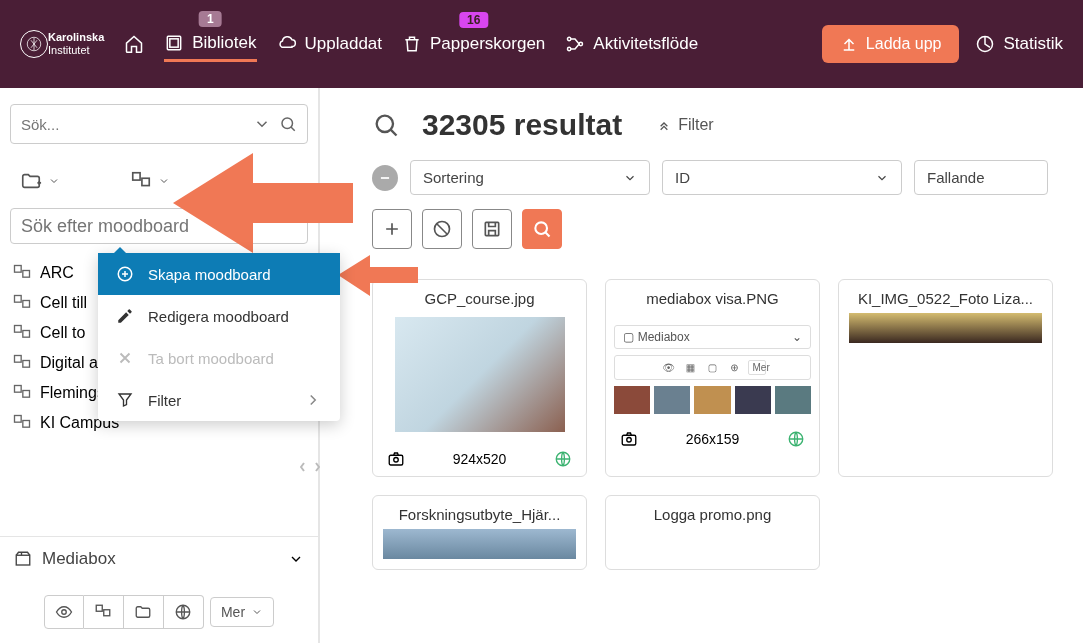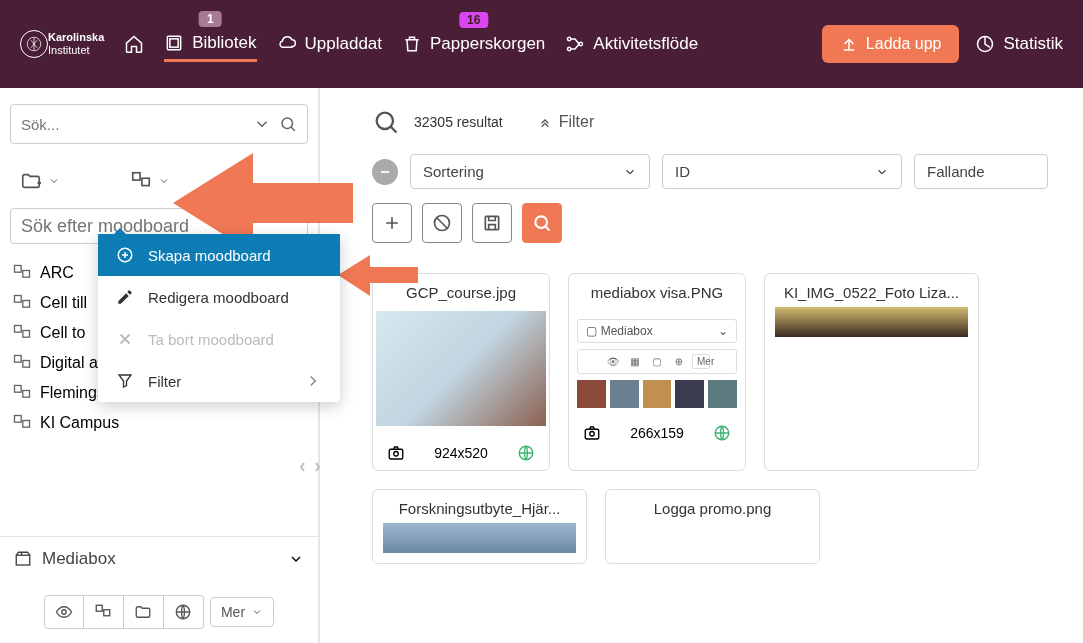--- a/index.html
+++ b/index.html
@@ -48,37 +48,37 @@
 .ctl-btn:first-child { border-radius: 4px 0 0 4px; }
 .ctl-btn:last-child { border-radius: 0 4px 4px 0; }
 .ctl-btn:not(:first-child) { border-left: none; }
 .mer-btn { border: 1px solid #ccc; background: #fff; padding: 6px 10px; border-radius: 4px; display: flex; align-items: center; gap: 6px; cursor: pointer; font-size: 14px; color: #555; }
 
 .drag-handle { position: absolute; right: -2px; top: 372px; color: #bbb; }
 
 .content { flex: 1; padding: 20px 24px; overflow: hidden; }
 .result-header { display: flex; align-items: center; gap: 14px; margin-bottom: 18px; }
 .result-header .big-search { width: 28px; height: 28px; color: #555; }
-.result-count { font-size: 14px; color: #333; font-weight: 400; }
+.result-count { font-size: 30px; color: #333; font-weight: 700; margin-left: 8px; }
 .filter-link { display: flex; align-items: center; gap: 6px; color: #555; font-size: 16px; cursor: pointer; margin-left: 20px; }
 
 .controls-row { display: flex; align-items: center; gap: 12px; margin-bottom: 14px; }
 .minus-circle { width: 26px; height: 26px; background: #aaa; border-radius: 50%; display: flex; align-items: center; justify-content: center; color: #fff; cursor: pointer; }
 .select-box { border: 1px solid #ccc; border-radius: 4px; padding: 8px 12px; display: flex; align-items: center; justify-content: space-between; cursor: pointer; font-size: 15px; color: #444; }
 .select-sort { width: 240px; }
 .select-id { width: 240px; }
 .select-fall { width: 134px; }
 
 .action-row { display: flex; gap: 10px; }
 .action-btn { border: 1.5px solid #888; background: #fff; width: 40px; height: 40px; border-radius: 4px; display: flex; align-items: center; justify-content: center; cursor: pointer; color: #555; }
 .action-btn.orange { background: #f07855; border-color: #f07855; color: #fff; }
 .action-btn svg { width: 20px; height: 20px; }
 
 .grid { display: flex; flex-wrap: wrap; gap: 18px; margin-top: 30px; }
-.card { width: 178px; border: 1px solid #ddd; border-radius: 6px; overflow: hidden; cursor: pointer; }
+.card { width: 215px; border: 1px solid #ddd; border-radius: 6px; overflow: hidden; cursor: pointer; }
 .card-title { padding: 10px; text-align: center; font-size: 15px; color: #333; white-space: nowrap; overflow: hidden; text-overflow: ellipsis; }
 .card-img { width: 170px; height: 115px; margin: 0 auto 10px; background: #eee; display: block; }
 .card-img.img1 { background: linear-gradient(135deg, #d8e8f0 0%, #c0d5e0 50%, #8b6050 100%); position: relative; }
 .card-img.img3 { background: linear-gradient(90deg, #c8b090 0%, #8b7560 100%); }
 .card-footer { display: flex; align-items: center; justify-content: space-between; padding: 8px 14px; color: #000000; font-size: 14px; }
 .card-footer svg { width: 18px; height: 18px; }
 .globe-green { color: #3cb371; }
 
 .card-mediabox-preview { padding: 8px; }
 .mb-header { display: flex; align-items: center; gap: 8px; font-size: 12px; color: #555; padding: 4px 8px; border: 1px solid #ddd; border-radius: 3px; justify-content: space-between; margin-bottom: 6px;}
@@ -90,21 +90,21 @@
 .mb-thumb:nth-child(2){background:#6a8090;}
 .mb-thumb:nth-child(3){background:#c09050;}
 .mb-thumb:nth-child(4){background:#3a3a50;}
 .mb-thumb:nth-child(5){background:#5a7a80;}
 
 .card2 { width: 215px; border: 1px solid #ddd; border-radius: 6px; padding: 10px; text-align: center; font-size: 15px; color: #333; white-space: nowrap; overflow: hidden; text-overflow: ellipsis; cursor: pointer; }
 .card-img-bot { width: 100%; height: 30px; margin-top: 6px; }
 .card-img-bot.b1 { background: linear-gradient(180deg, #d4bc70 0%, #3a2820 100%); }
 .card-img-bot.b2 { background: linear-gradient(180deg, #9db8d0 0%, #6a88a0 100%); }
 
-.dropdown { position: absolute; left: 98px; top: 234px; width: 242px; background: #fff; box-shadow: 0 4px 16px rgba(0,0,0,0.2); border-radius: 4px; z-index: 100; }
+.dropdown { position: absolute; left: 98px; top: 253px; width: 242px; background: #fff; box-shadow: 0 4px 16px rgba(0,0,0,0.2); border-radius: 4px; z-index: 100; }
 .dropdown-item { display: flex; align-items: center; gap: 14px; padding: 12px 18px; font-size: 15px; cursor: pointer; color: #333; }
 .dropdown-item.active { background: #0d7cb5; color: #fff; }
 .dropdown-item.disabled { color: #bbb; cursor: default; }
 .dropdown-item svg { width: 18px; height: 18px; flex-shrink: 0; }
 .dropdown-item .right-chev { margin-left: auto; color: #888; }
 .dropdown-notch { position: absolute; top: -6px; left: 16px; width: 0; height: 0; border-left: 6px solid transparent; border-right: 6px solid transparent; border-bottom: 6px solid #0d7cb5; }
 
 .arrow { position: absolute; z-index: 90; pointer-events: none; }
 .arrow svg { fill: #f07855; }
 .arrow1 { left: 173px; top: 148px; width: 180px; }

